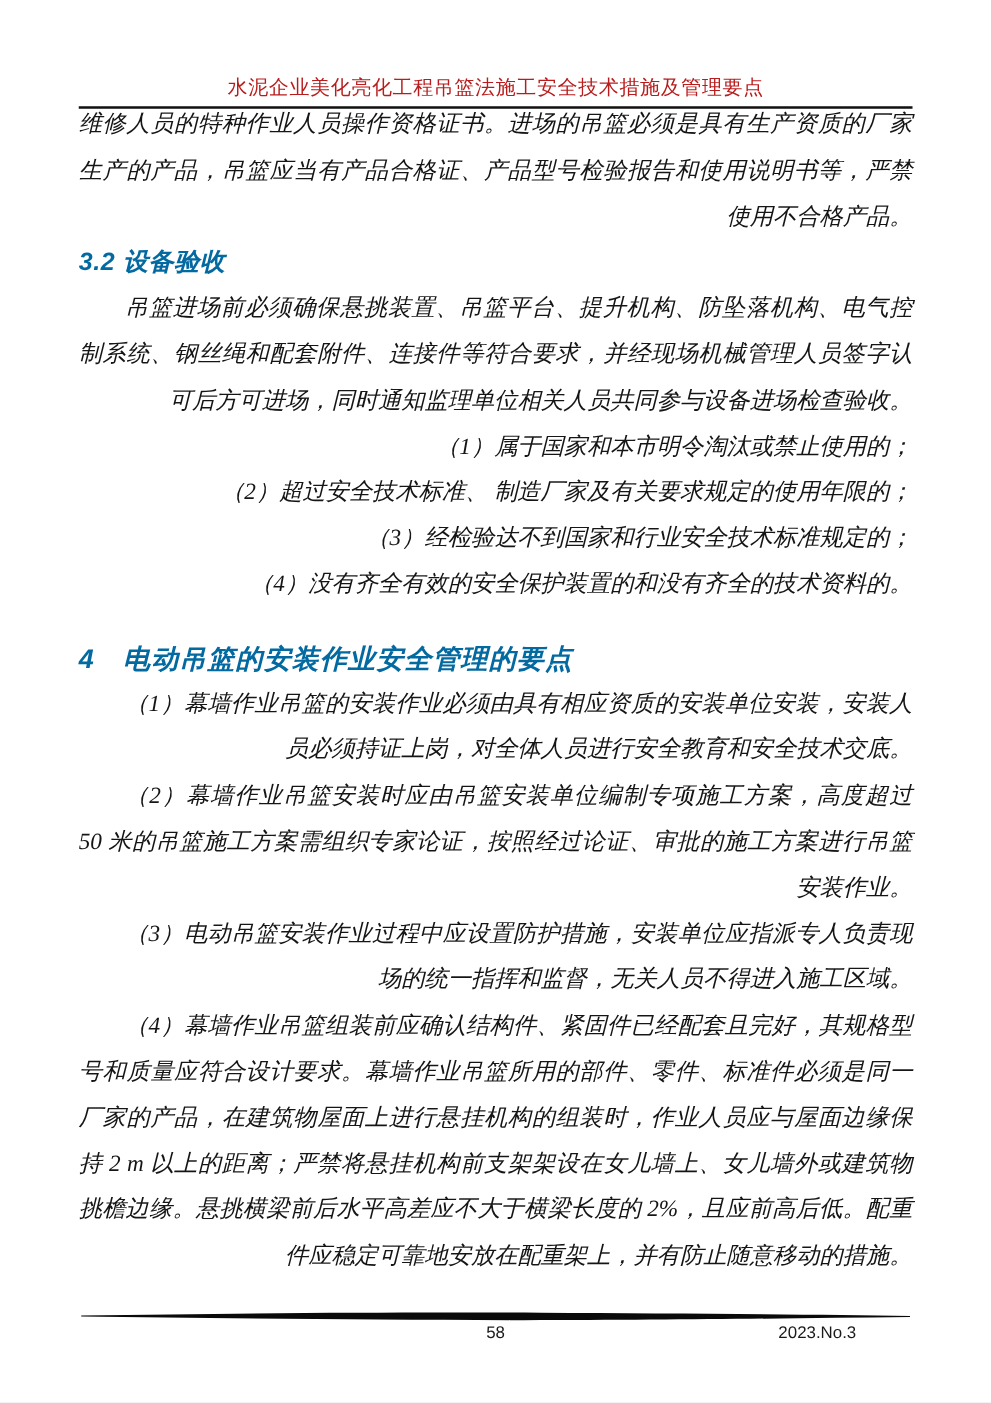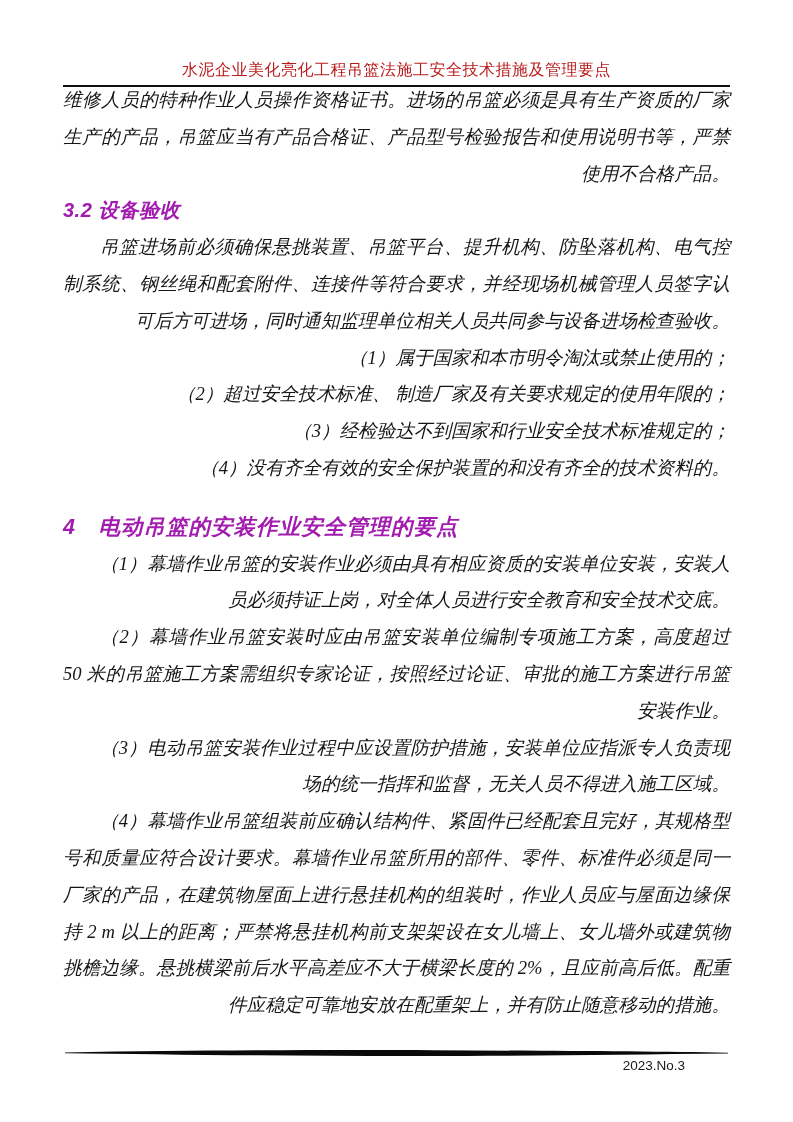--- a/index.html
+++ b/index.html
@@ -49,21 +49,21 @@
     text-align: justify;
     text-align-last: justify;
     text-justify: inter-character;
   }
   .line.indent { text-indent: 37px; }
   .heading {
     font-family: "Liberation Sans", "DejaVu Sans", sans-serif;
     font-weight: bold;
     line-height: 36.8px;
     white-space: nowrap;
-    color: #a21caf;
+    color: #0369a1;
   }
   .heading.h2 { font-size: 20px; letter-spacing: 0.5px; }
   .heading.h1 { font-size: 21.5px; letter-spacing: 1px; margin-top: 22px; }
   
   .footer-bar {
     position: absolute;
     left: 63px; top: 1048px;
     width: 667px; height: 10px;
     display: block;
   }
@@ -142,16 +142,17 @@
         <div class="line fill">挑檐边缘。悬挑横梁前后水平高差应不大于横梁长度的 2%，且应前高后低。配重</div>
         <div class="line">件应稳定可靠地安放在配重架上，并有防止随意移动的措施。</div>
       </div>
     </div>
 
   <svg class="footer-bar" viewBox="0 0 667 10" preserveAspectRatio="none">
     <path d="M2,4.4 C140,2.4 260,1.6 370,2.2 C480,2.8 590,3.4 665,4.8 L665,5.6 C560,6.6 470,8.2 345,8.1 C220,8.0 100,6.4 2,5.2 Z" fill="#0a0a0a"></path>
   </svg>
 
   <div class="footer-line">
+    <span class="page-num">58</span>
     <span class="issue">2023.No.3</span>
   </div>
 
 </div>
 
 </body></html>

